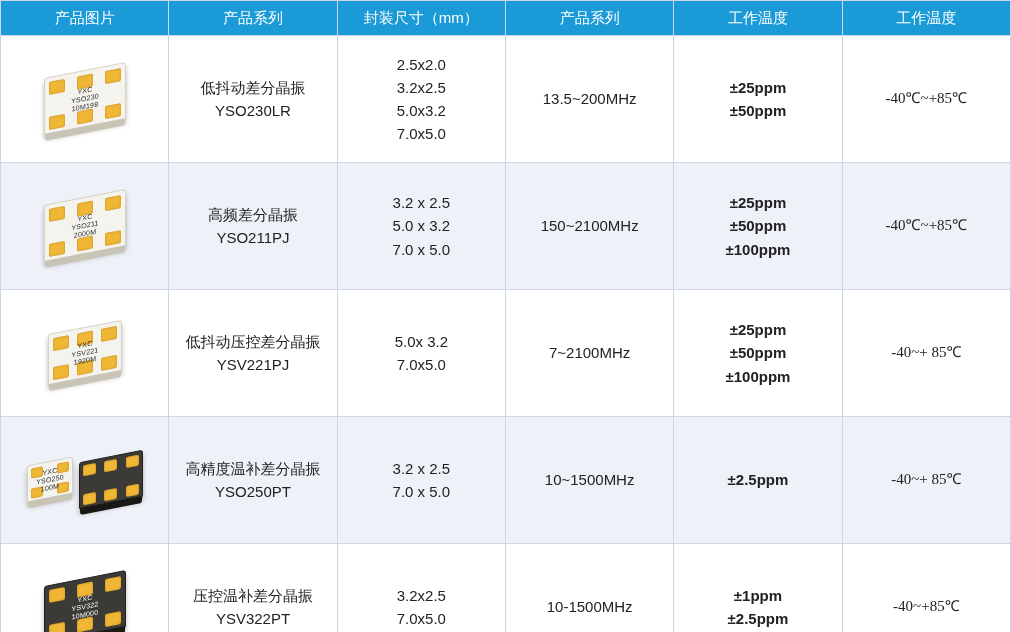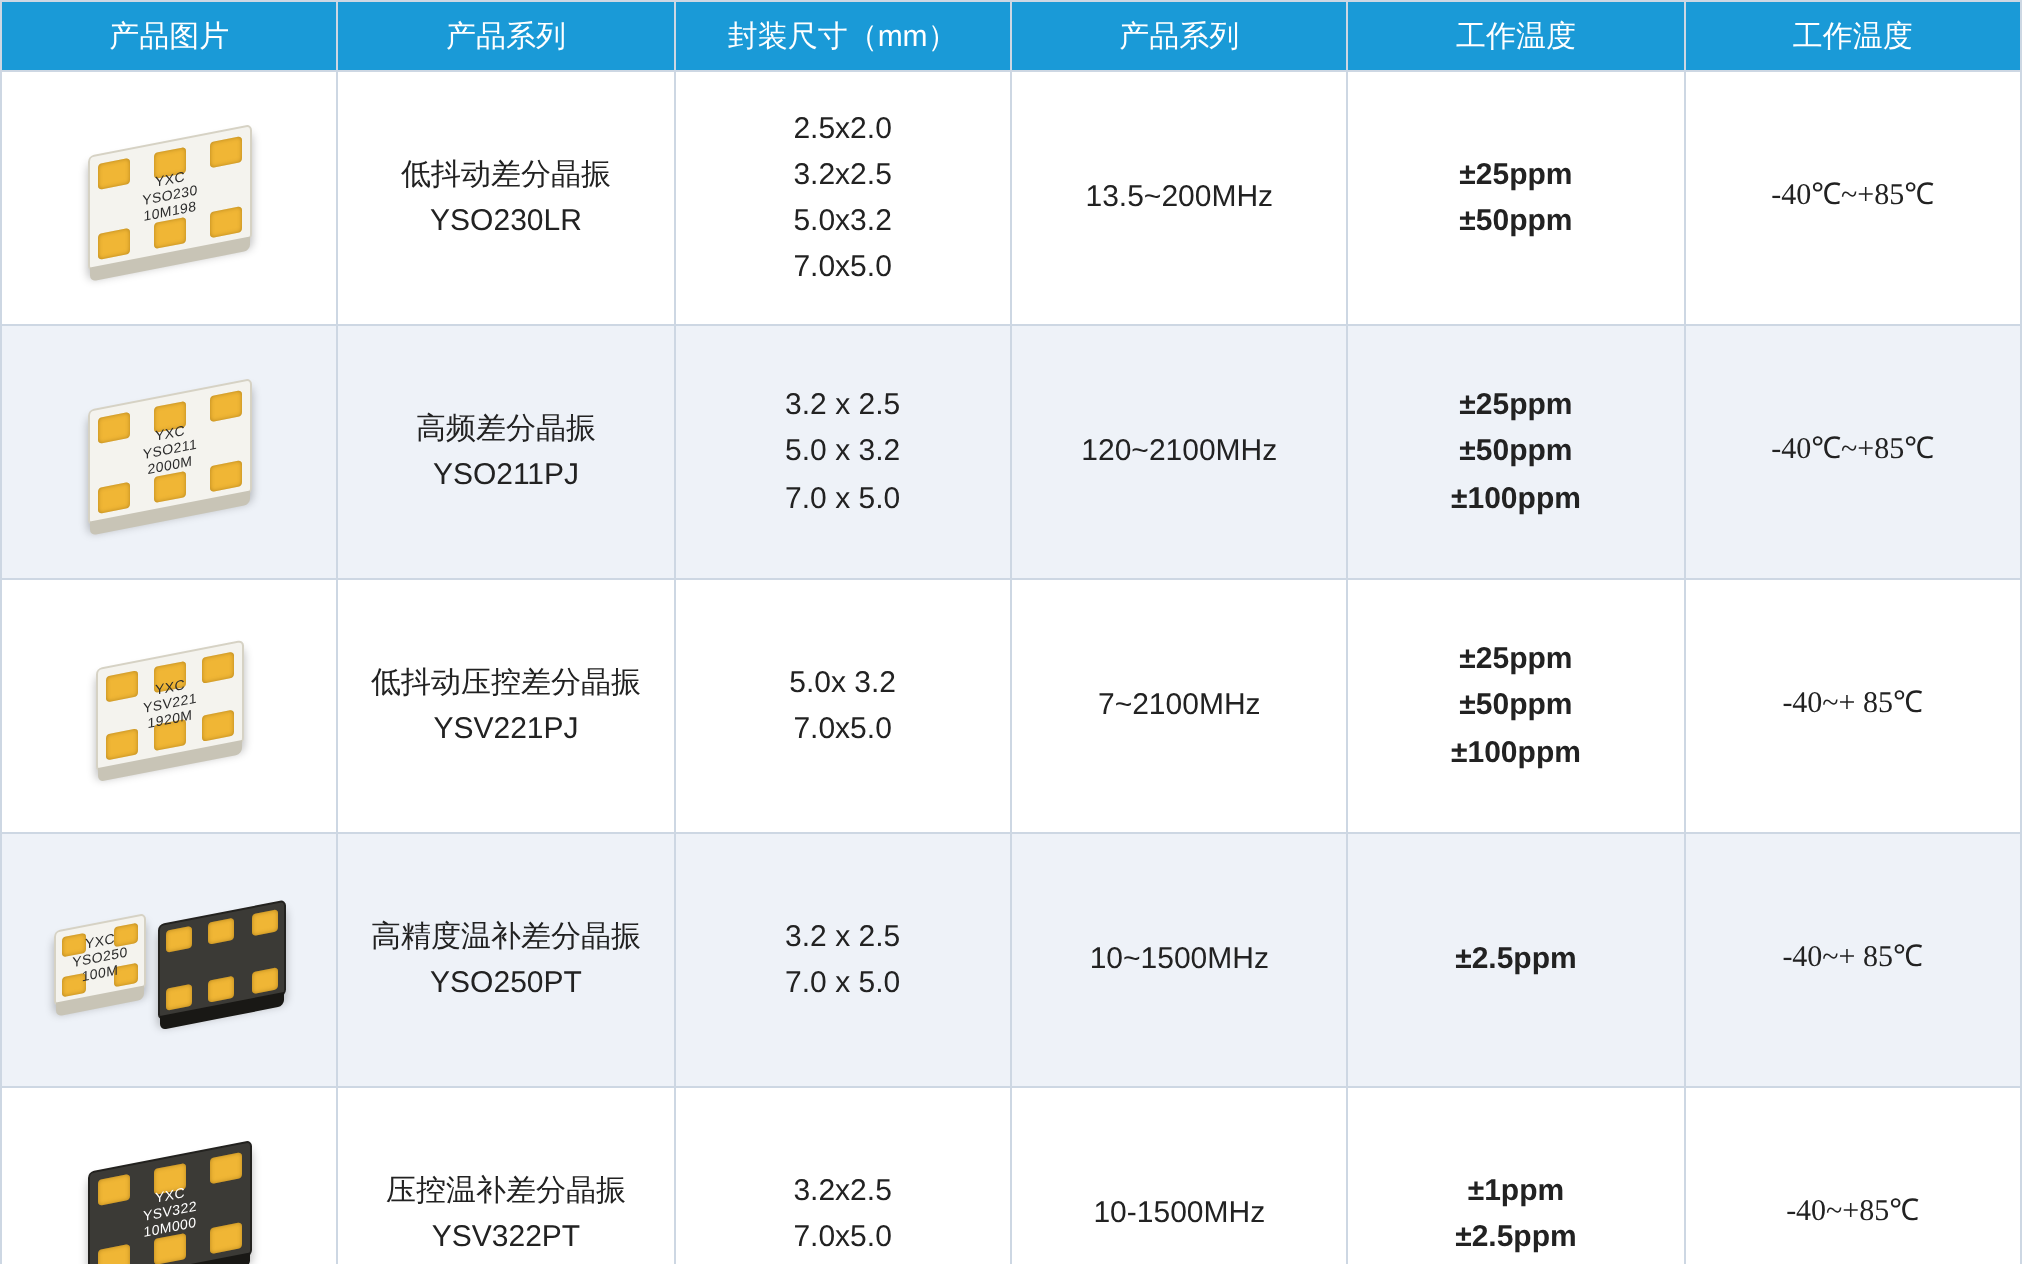--- a/index.html
+++ b/index.html
@@ -189,21 +189,21 @@
           </div>
         </div>
       </td>
       <td class="col-series">
         <span class="series-name">高频差分晶振</span>
         <span class="series-code">YSO211PJ</span>
       </td>
       <td class="col-size multiline">3.2 x 2.5
 5.0 x 3.2
 7.0 x 5.0</td>
-      <td class="col-freq">120~2100MHz</td>
+      <td class="col-freq">150~2100MHz</td>
       <td class="col-tol multiline">±25ppm
 ±50ppm
 ±100ppm</td>
       <td class="col-temp">-40℃~+85℃</td>
     </tr>
 
     <tr class="row-even">
       <td class="col-img">
         <div class="pkg-wrap">
           <div class="pkg white pkg-c">

